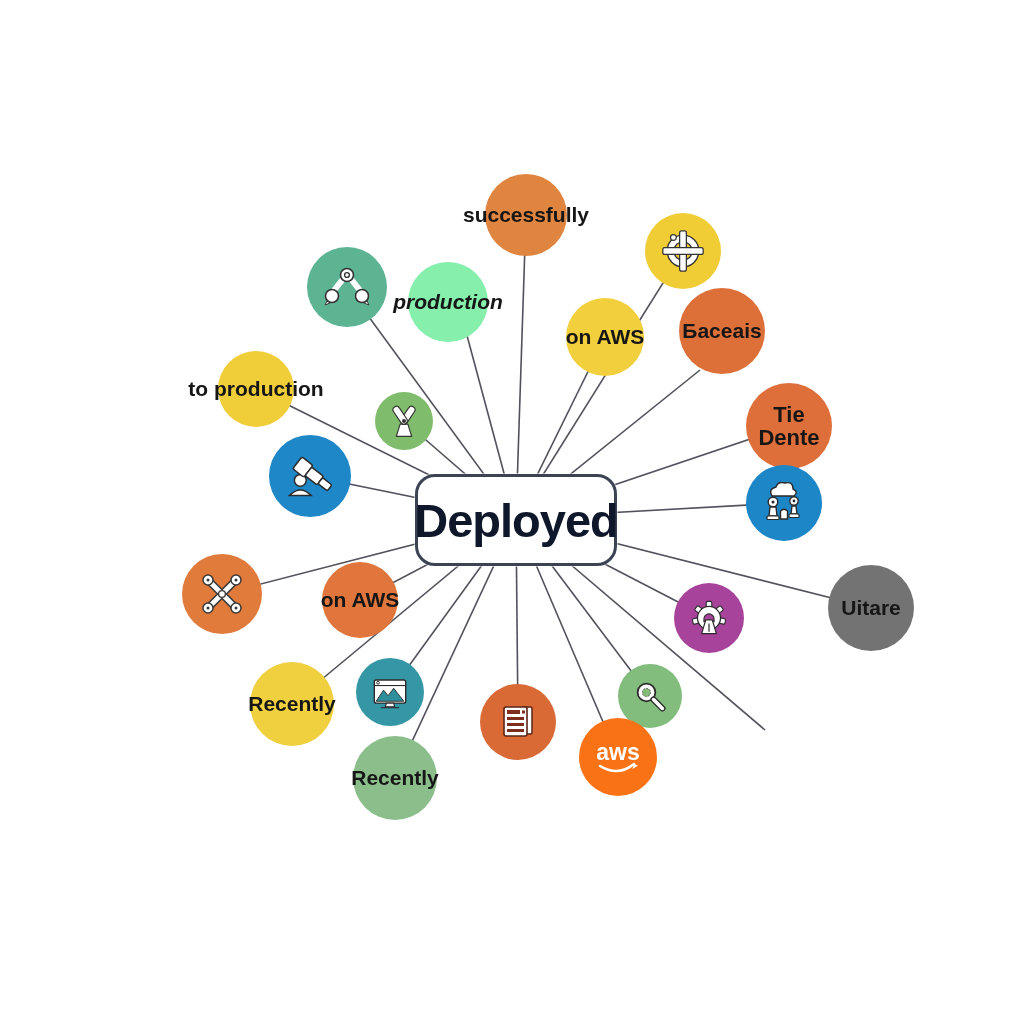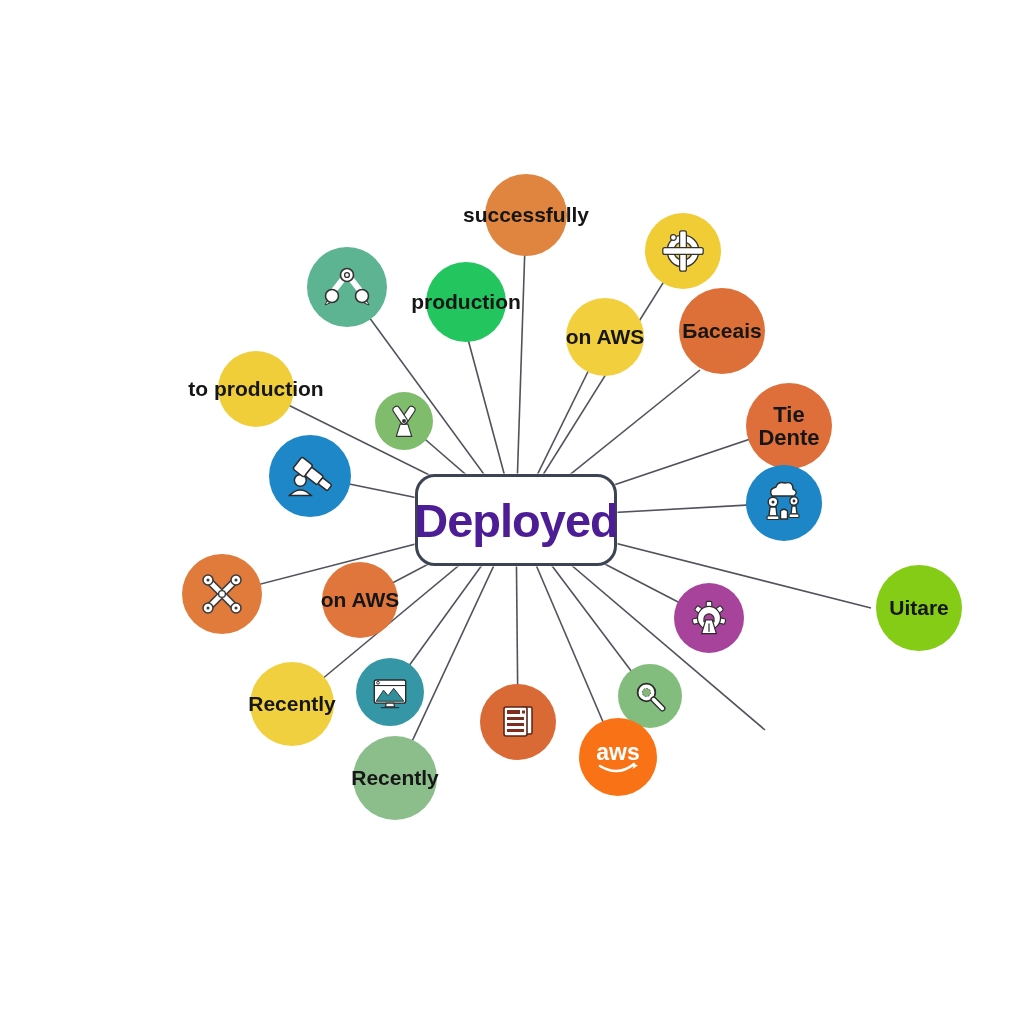--- a/index.html
+++ b/index.html
@@ -5,21 +5,21 @@
   html,body{margin:0;padding:0;background:#ffffff;}
   #canvas{position:relative;width:1024px;height:1024px;background:#ffffff;overflow:hidden;
           font-family:"Liberation Sans","DejaVu Sans",sans-serif;}
   #links{position:absolute;left:0;top:0;}
   .node{position:absolute;border-radius:50%;display:flex;align-items:center;justify-content:center;}
   .lbl{font-weight:700;color:#161616;font-size:21px;white-space:nowrap;text-align:center;line-height:1.05;}
   .lbl.wrap{white-space:normal;width:100%;font-size:22px;}
   .center-node{position:absolute;left:415px;top:474px;width:196px;height:86px;background:#ffffff;
                border:3px solid #3c4454;border-radius:20px;display:flex;align-items:center;justify-content:center;
                box-shadow:0 0 0 1px rgba(255,255,255,.5);}
-  .center-node .title{font-size:47px;font-weight:700;color:#4c1d95;letter-spacing:-1px;}
+  .center-node .title{font-size:47px;font-weight:700;color:#0f172a;letter-spacing:-1px;}
   .node svg{display:block;}
 </style>
 </head>
 <body>
 
 <div id="canvas">
 
   <svg id="links" width="1024" height="1024">
     <line class="link" x1="516" y1="518" x2="526" y2="215" stroke-width="1.6" stroke="#51525c"></line>
     <line class="link" x1="516" y1="518" x2="347" y2="287" stroke-width="1.6" stroke="#51525c"></line>
@@ -54,21 +54,21 @@
       <path d="M-4 -8 L-15 6 M4 -8 L15 6" stroke="#ffffff" stroke-width="6" stroke-linecap="round"></path>
       <circle cx="0" cy="-12" r="6.5" fill="#ffffff" stroke="#333333" stroke-width="1.6"></circle>
       <circle cx="0" cy="-12" r="2.4" fill="none" stroke="#333333" stroke-width="1.4"></circle>
       <circle cx="-15" cy="9" r="6.5" fill="#ffffff" stroke="#333333" stroke-width="1.6"></circle>
       <circle cx="15" cy="9" r="6.5" fill="#ffffff" stroke="#333333" stroke-width="1.6"></circle>
       <path d="M-20 14 l-2 4 l5 -2 Z" fill="#ffffff" stroke="#333333" stroke-width="1"></path>
       <path d="M20 14 l2 4 l-5 -2 Z" fill="#ffffff" stroke="#333333" stroke-width="1"></path>
     </svg>
   </div>
 
-  <div class="node" style="left: 426px; top: 262px; width: 80px; height: 80px; background: #22c55e;">
+  <div class="node" style="left: 408px; top: 262px; width: 80px; height: 80px; background: #86efac; font-style: italic;">
     <span class="lbl">production</span>
   </div>
 
   <div class="node" style="left: 645px; top: 213px; width: 76px; height: 76px; background: rgb(240, 204, 53);">
     <svg width="50" height="50" viewBox="-26 -26 52 52">
       <circle r="13" fill="none" stroke="#ffffff" stroke-width="7"></circle>
       <circle r="16.5" fill="none" stroke="#333333" stroke-width="1.4"></circle>
       <circle r="9.5" fill="none" stroke="#333333" stroke-width="1.4"></circle>
       <rect x="-3.5" y="-21" width="7" height="42" rx="2" fill="#ffffff" stroke="#333333" stroke-width="1.3"></rect>
       <rect x="-21" y="-3.5" width="42" height="7" rx="2" fill="#ffffff" stroke="#333333" stroke-width="1.3"></rect>
@@ -171,21 +171,21 @@
             <rect x="-3" y="-18" width="6" height="7" rx="1.5" fill="#ffffff" stroke="#2b2b2b" stroke-width="1.2"></rect>
           </g>
       </g>
       <circle r="12.5" fill="#ffffff" stroke="#2b2b2b" stroke-width="1.4"></circle>
       <path d="M-5.5 1 A5.5 5.5 0 1 1 5.5 1 L5.5 4 L-5.5 4 Z" fill="#A8439B" stroke="#2b2b2b" stroke-width="1.2"></path>
       <path d="M-8 17 L8 17 L3.5 2 L-3.5 2 Z" fill="#ffffff" stroke="#2b2b2b" stroke-width="1.3"></path>
       <path d="M0 6 L0 15" stroke="#2b2b2b" stroke-width="1.3"></path>
     </svg>
   </div>
 
-  <div class="node" style="left: 876px; top: 565px; width: 86px; height: 86px; background: #84cc16;">
+  <div class="node" style="left: 828px; top: 565px; width: 86px; height: 86px; background: #737373;">
     <span class="lbl">Uitare</span>
   </div>
 
   <div class="node" style="left: 250px; top: 662px; width: 84px; height: 84px; background: rgb(240, 208, 62);">
     <span class="lbl">Recently</span>
   </div>
 
   <div class="node" style="left: 356px; top: 658px; width: 68px; height: 68px; background: rgb(53, 151, 165);">
     <svg width="48" height="48" viewBox="-26 -26 52 52">
       <rect x="-17" y="-13" width="34" height="25" rx="2" fill="#ffffff" stroke="#2b2b2b" stroke-width="1.5"></rect>

